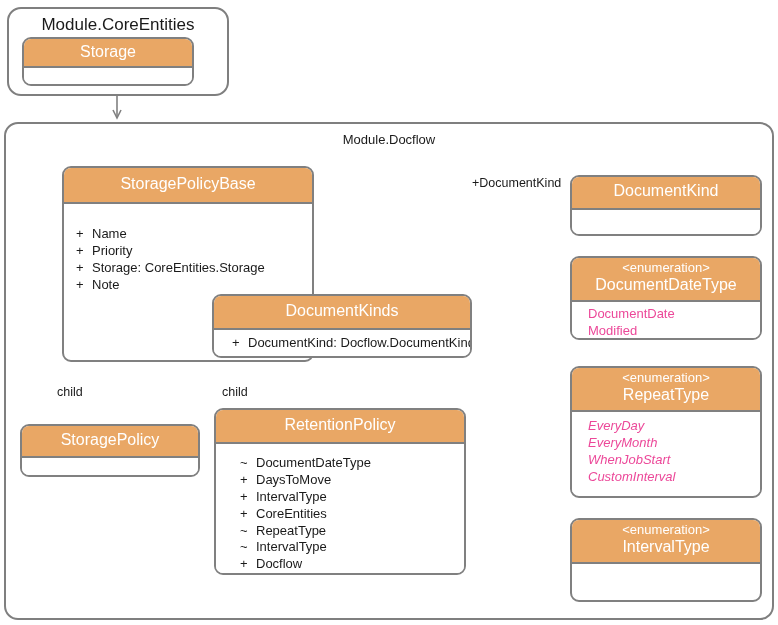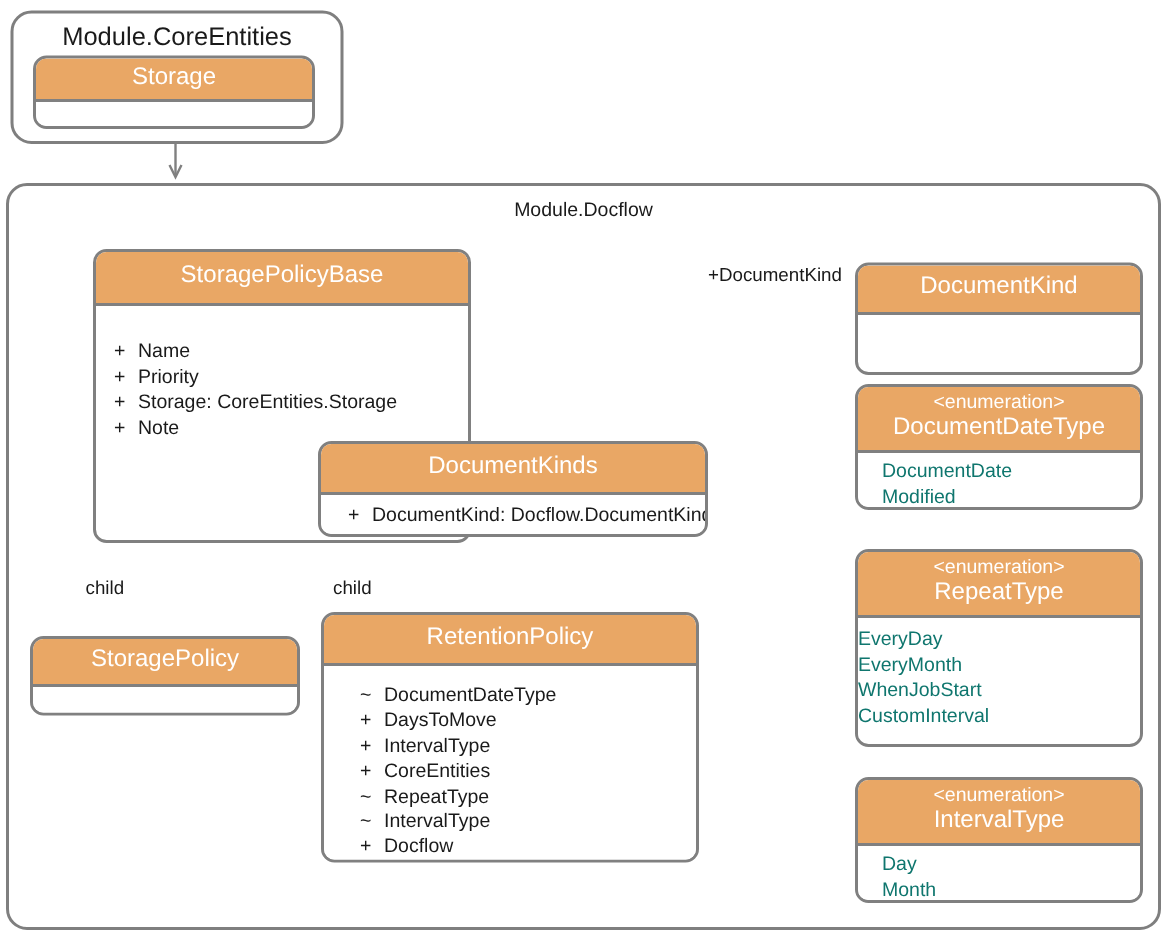--- a/index.html
+++ b/index.html
@@ -78,21 +78,21 @@
     width: 16px;
     flex: 0 0 16px;
     text-align: left;
   }
   .member .mtxt { flex: 1 1 auto; }
 
   .enum-lit {
     white-space: nowrap;
     line-height: 1.30;
     font-size: 13px;
-    color: #0f766e;
+    color: #ec4899;
   }
 
   
   .edge-label {
     position: absolute;
     font-size: 12.5px;
     color: #1a1a1a;
     white-space: nowrap;
   }
   svg.wires {
@@ -150,21 +150,21 @@
 
     <g>
       <path d="M 466,556 L 570,556" fill="none" stroke="#808080" stroke-width="1.6"></path>
     </g>
   </svg>
 
   <div class="package" style="left:7px; top:7px; width:222px; height:89px;">
     <div class="package-title" style="top:6px; font-size:17px;">Module.CoreEntities</div>
   </div>
 
-  <div class="uml" style="left:22px; top:37px; width:188px; height:49px;">
+  <div class="uml" style="left:22px; top:37px; width:172px; height:49px;">
     <div class="uml-header" style="height:29px; font-size:16px;">
       <span class="cname">Storage</span>
     </div>
     <div class="uml-body empty" style="height:16px;"></div>
   </div>
 
   <div class="package" style="left:4px; top:122px; width:770px; height:498px;">
     <div class="package-title" style="top:8px; font-size:13px;">Module.Docflow</div>
   </div>
 
@@ -240,21 +240,21 @@
         <span class="vis">~</span>
         <span class="mtxt">IntervalType</span>
       </div>
       <div class="member">
         <span class="vis">+</span>
         <span class="mtxt">Docflow</span>
       </div>
     </div>
   </div>
 
-  <div class="uml" style="left:570px; top:175px; width:192px; height:75px;">
+  <div class="uml" style="left:570px; top:175px; width:192px; height:61px;">
     <div class="uml-header" style="height:33px; font-size:16px; padding-top:5px;">
       <span class="cname">DocumentKind</span>
     </div>
     <div class="uml-body empty" style="height:26px;"></div>
   </div>
 
   <div class="uml" style="left:570px; top:256px; width:192px; height:84px;">
     <div class="uml-header" style="height:44px; font-size:16px; padding-top:3px;">
       <span class="stereo">&lt;enumeration&gt;</span>
       <span class="cname">DocumentDateType</span>
@@ -263,37 +263,33 @@
       <div class="enum-lit">DocumentDate</div>
       <div class="enum-lit">Modified</div>
     </div>
   </div>
 
   <div class="uml" style="left:570px; top:366px; width:192px; height:132px;">
     <div class="uml-header" style="height:44px; font-size:16px; padding-top:3px;">
       <span class="stereo">&lt;enumeration&gt;</span>
       <span class="cname">RepeatType</span>
     </div>
-    <div class="uml-body" style="padding-top:6px; padding-left:0;">
+    <div class="uml-body" style="padding-top:6px; padding-left:16px;font-style:italic;">
       <div class="enum-lit">EveryDay</div>
       <div class="enum-lit">EveryMonth</div>
       <div class="enum-lit">WhenJobStart</div>
       <div class="enum-lit">CustomInterval</div>
     </div>
   </div>
 
   <div class="uml" style="left:570px; top:518px; width:192px; height:84px;">
     <div class="uml-header" style="height:44px; font-size:16px; padding-top:3px;">
       <span class="stereo">&lt;enumeration&gt;</span>
       <span class="cname">IntervalType</span>
     </div>
-    <div class="uml-body" style="padding-top:4px; padding-left:16px;">
-      <div class="enum-lit">Day</div>
-      <div class="enum-lit">Month</div>
-    </div>
   </div>
 
   <div class="edge-label" style="left:57px; top:385px;">child</div>
 
   <div class="edge-label" style="left:222px; top:385px;">child</div>
 
   <div class="edge-label" style="left:472px; top:176px;">+DocumentKind</div>
 
 </div>
 

